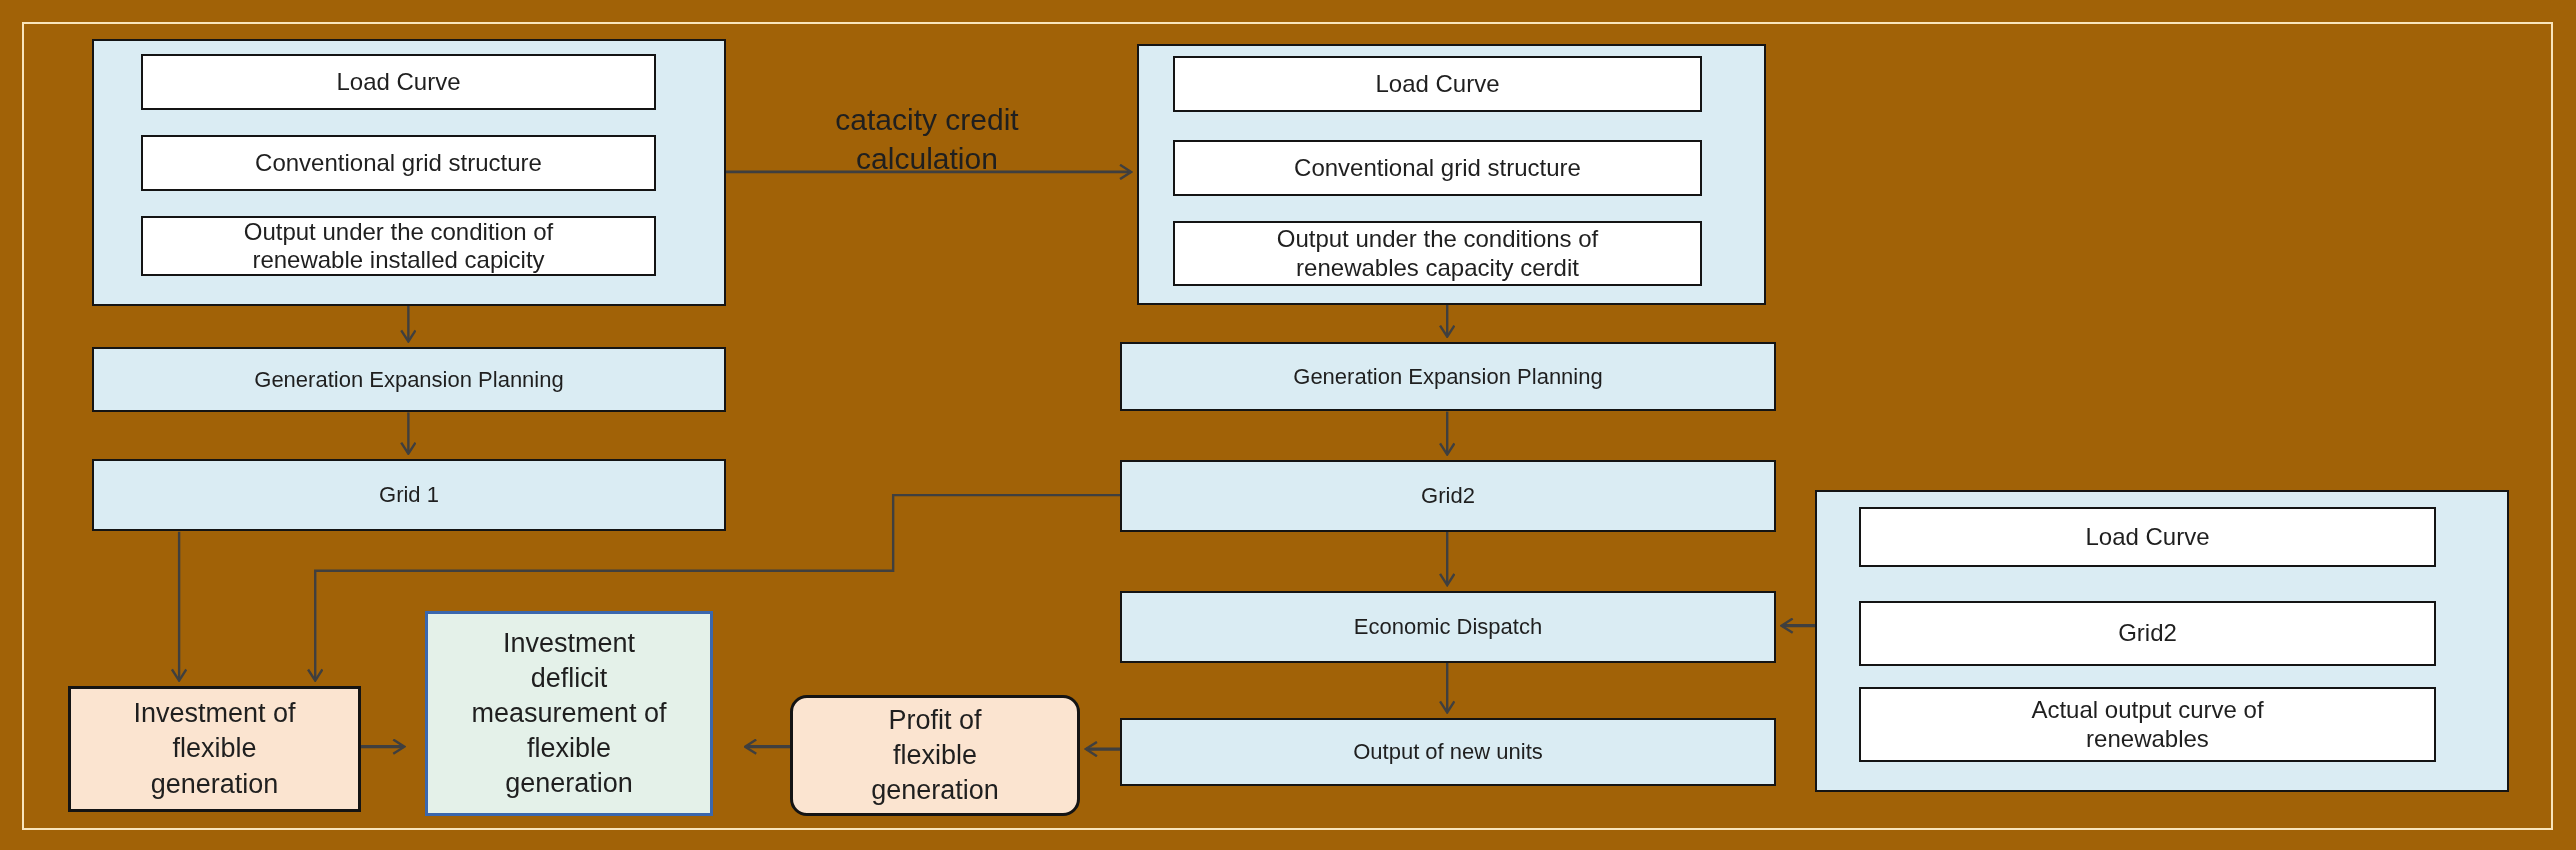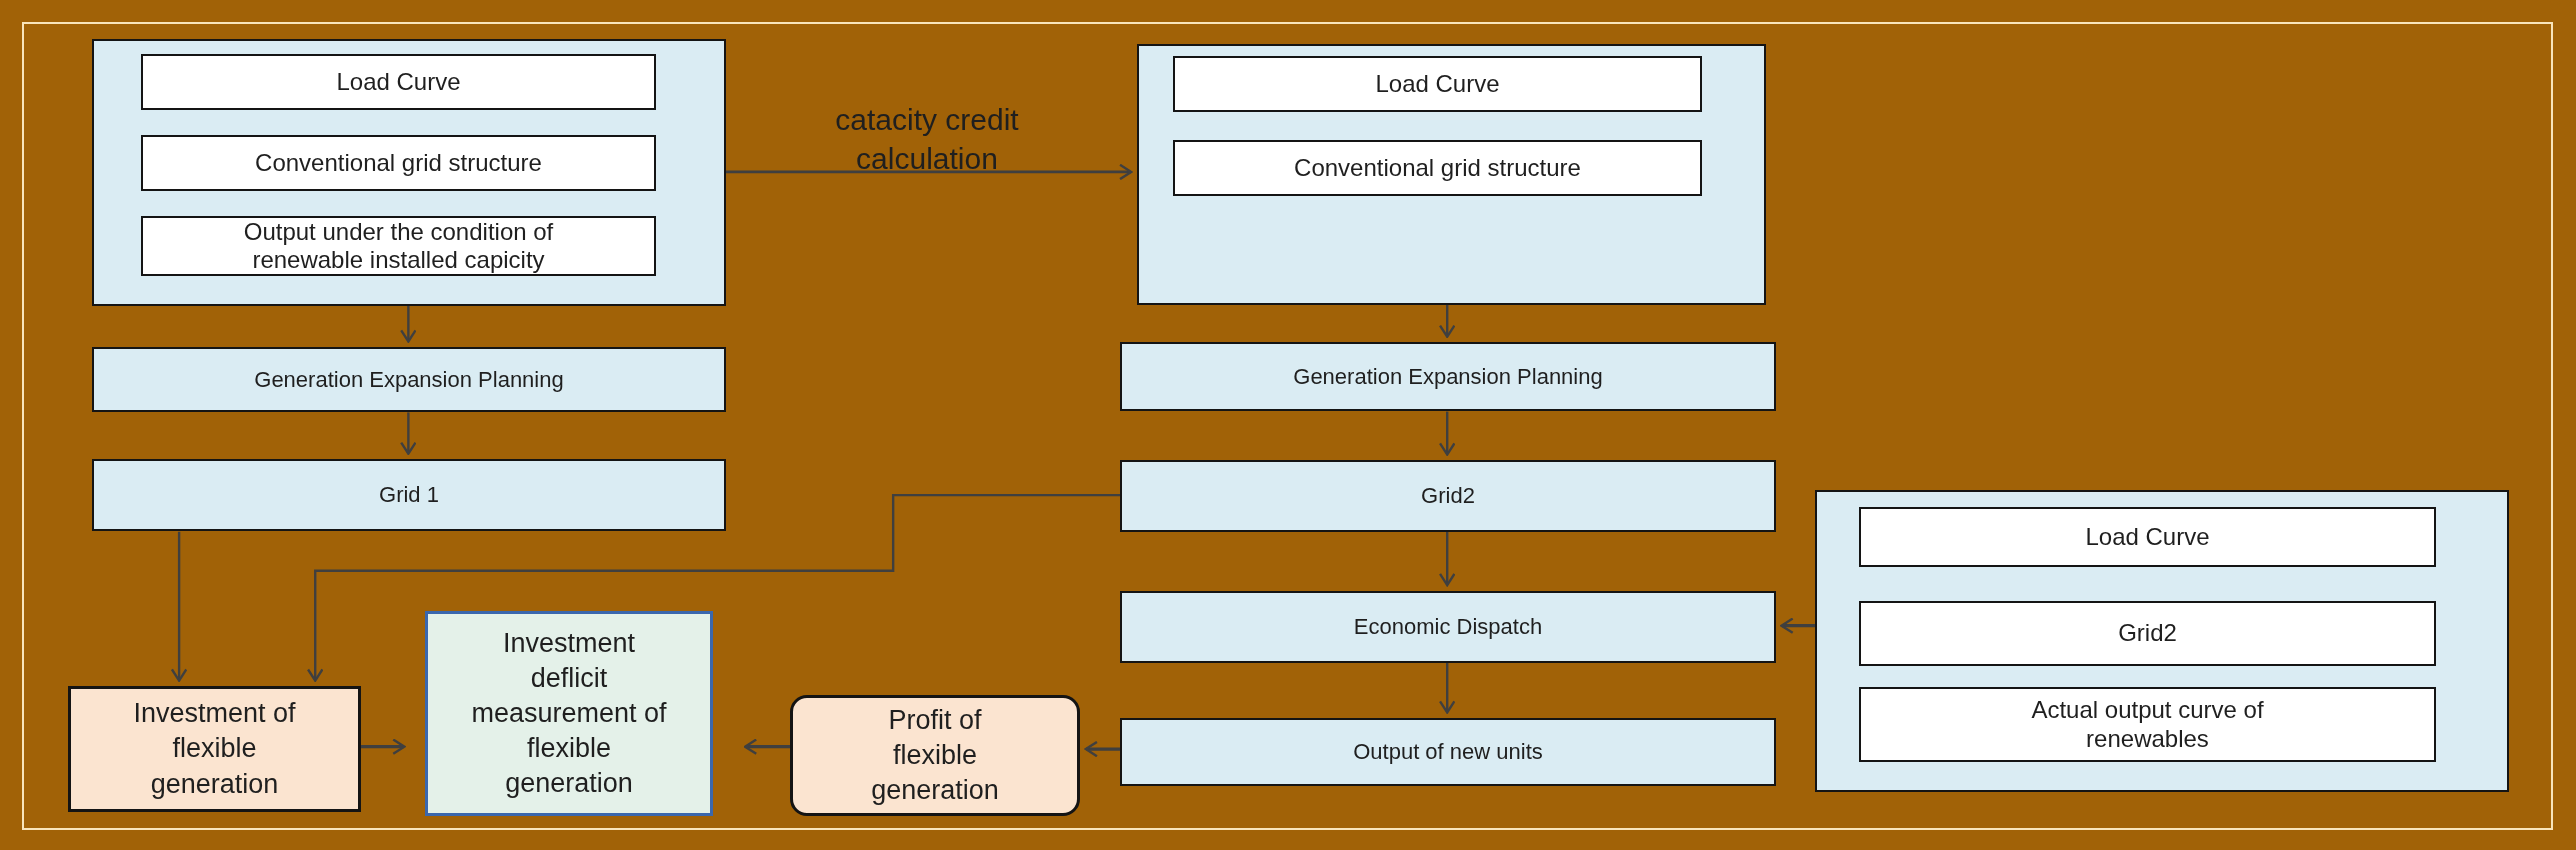--- a/index.html
+++ b/index.html
@@ -108,20 +108,22 @@
   <div class="inbox" style="left:141px; top:135px; width:515px; height:56px;">Conventional grid structure</div>
   <div class="inbox" style="left:141px; top:216px; width:515px; height:60px;">Output under the condition of
 renewable installed capicity</div>
 
   <div class="edge-label" style="left:723px; top:80px; width:408px;margin-top:20px;">catacity credit
 calculation</div>
 
   <div class="group" style="left:1137px; top:44px; width:629px; height:261px;"></div>
   <div class="inbox" style="left:1173px; top:56px; width:529px; height:56px;">Load Curve</div>
   <div class="inbox" style="left:1173px; top:140px; width:529px; height:56px;">Conventional grid structure</div>
+  <div class="inbox" style="left:1173px; top:221px; width:529px; height:65px;">Output under the conditions of
+renewables capacity cerdit</div>
 
   <div class="node" style="left:92px; top:347px; width:634px; height:65px;">Generation Expansion Planning</div>
   <div class="node" style="left:92px; top:459px; width:634px; height:72px;">Grid 1</div>
 
   <div class="node" style="left:1120px; top:342px; width:656px; height:69px;">Generation Expansion Planning</div>
   <div class="node" style="left:1120px; top:460px; width:656px; height:72px;">Grid2</div>
   <div class="node" style="left:1120px; top:718px; width:656px; height:68px;">Output of new units</div>
   <div class="node" style="left:1120px; top:591px; width:656px; height:72px;">Economic Dispatch</div>
 
   <div class="group" style="left:1815px; top:490px; width:694px; height:302px;"></div>

